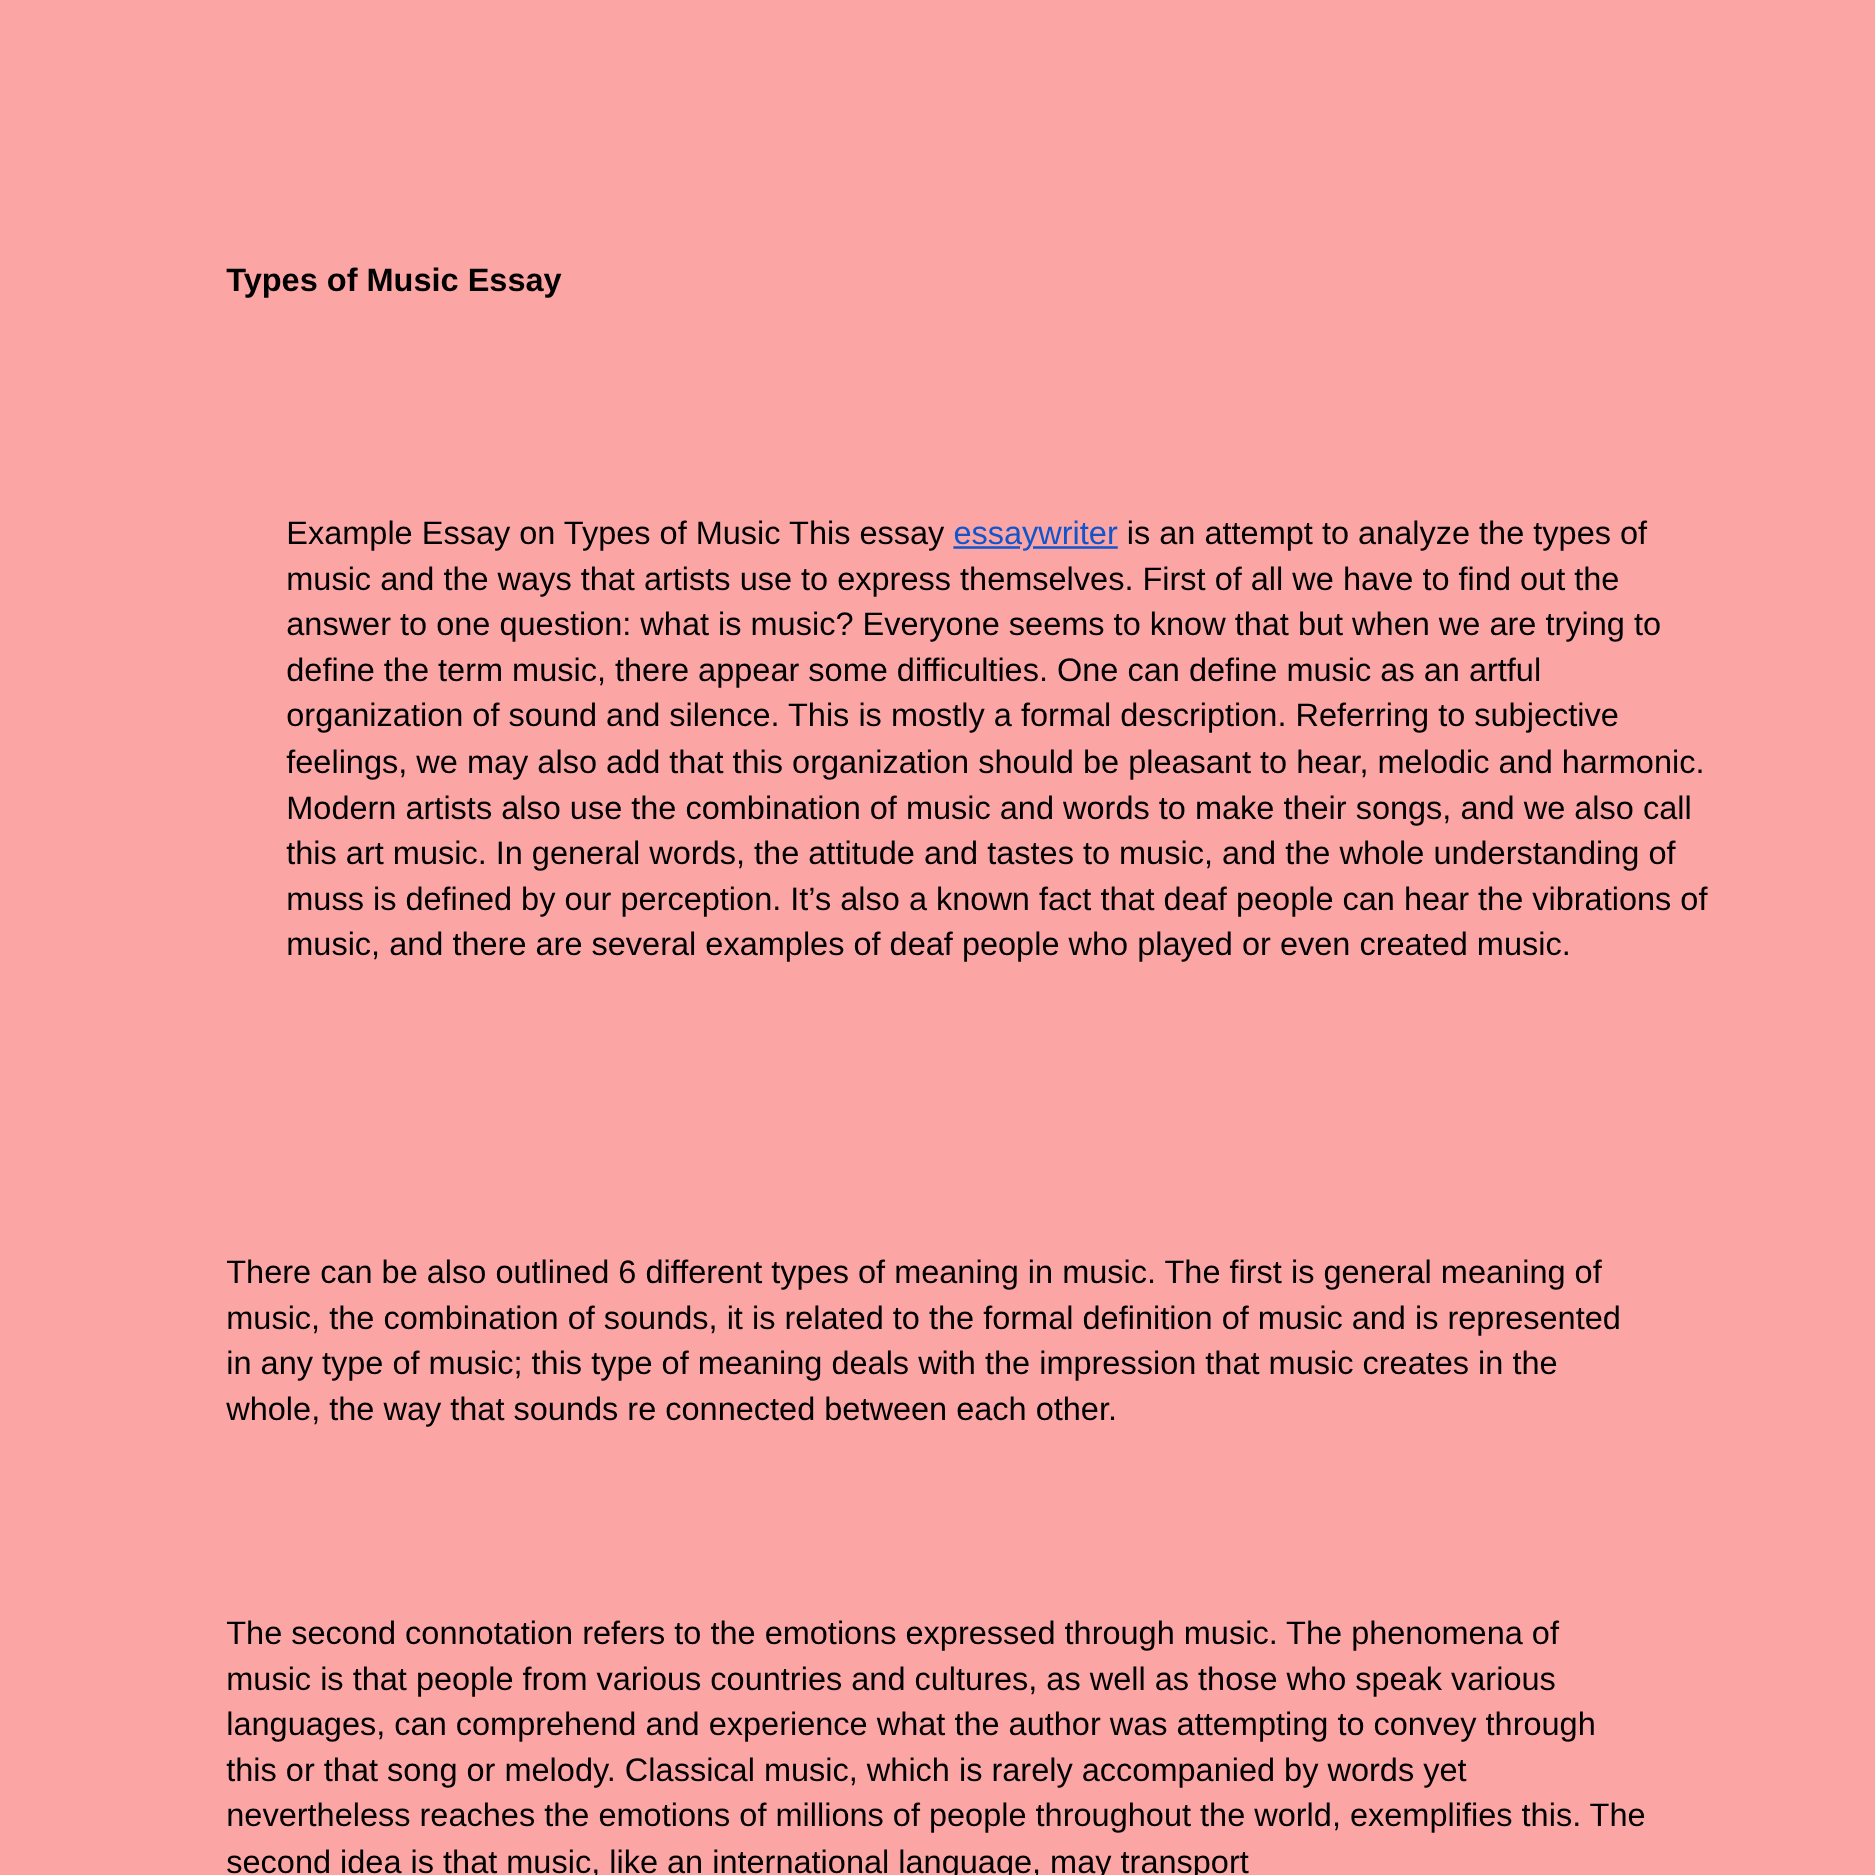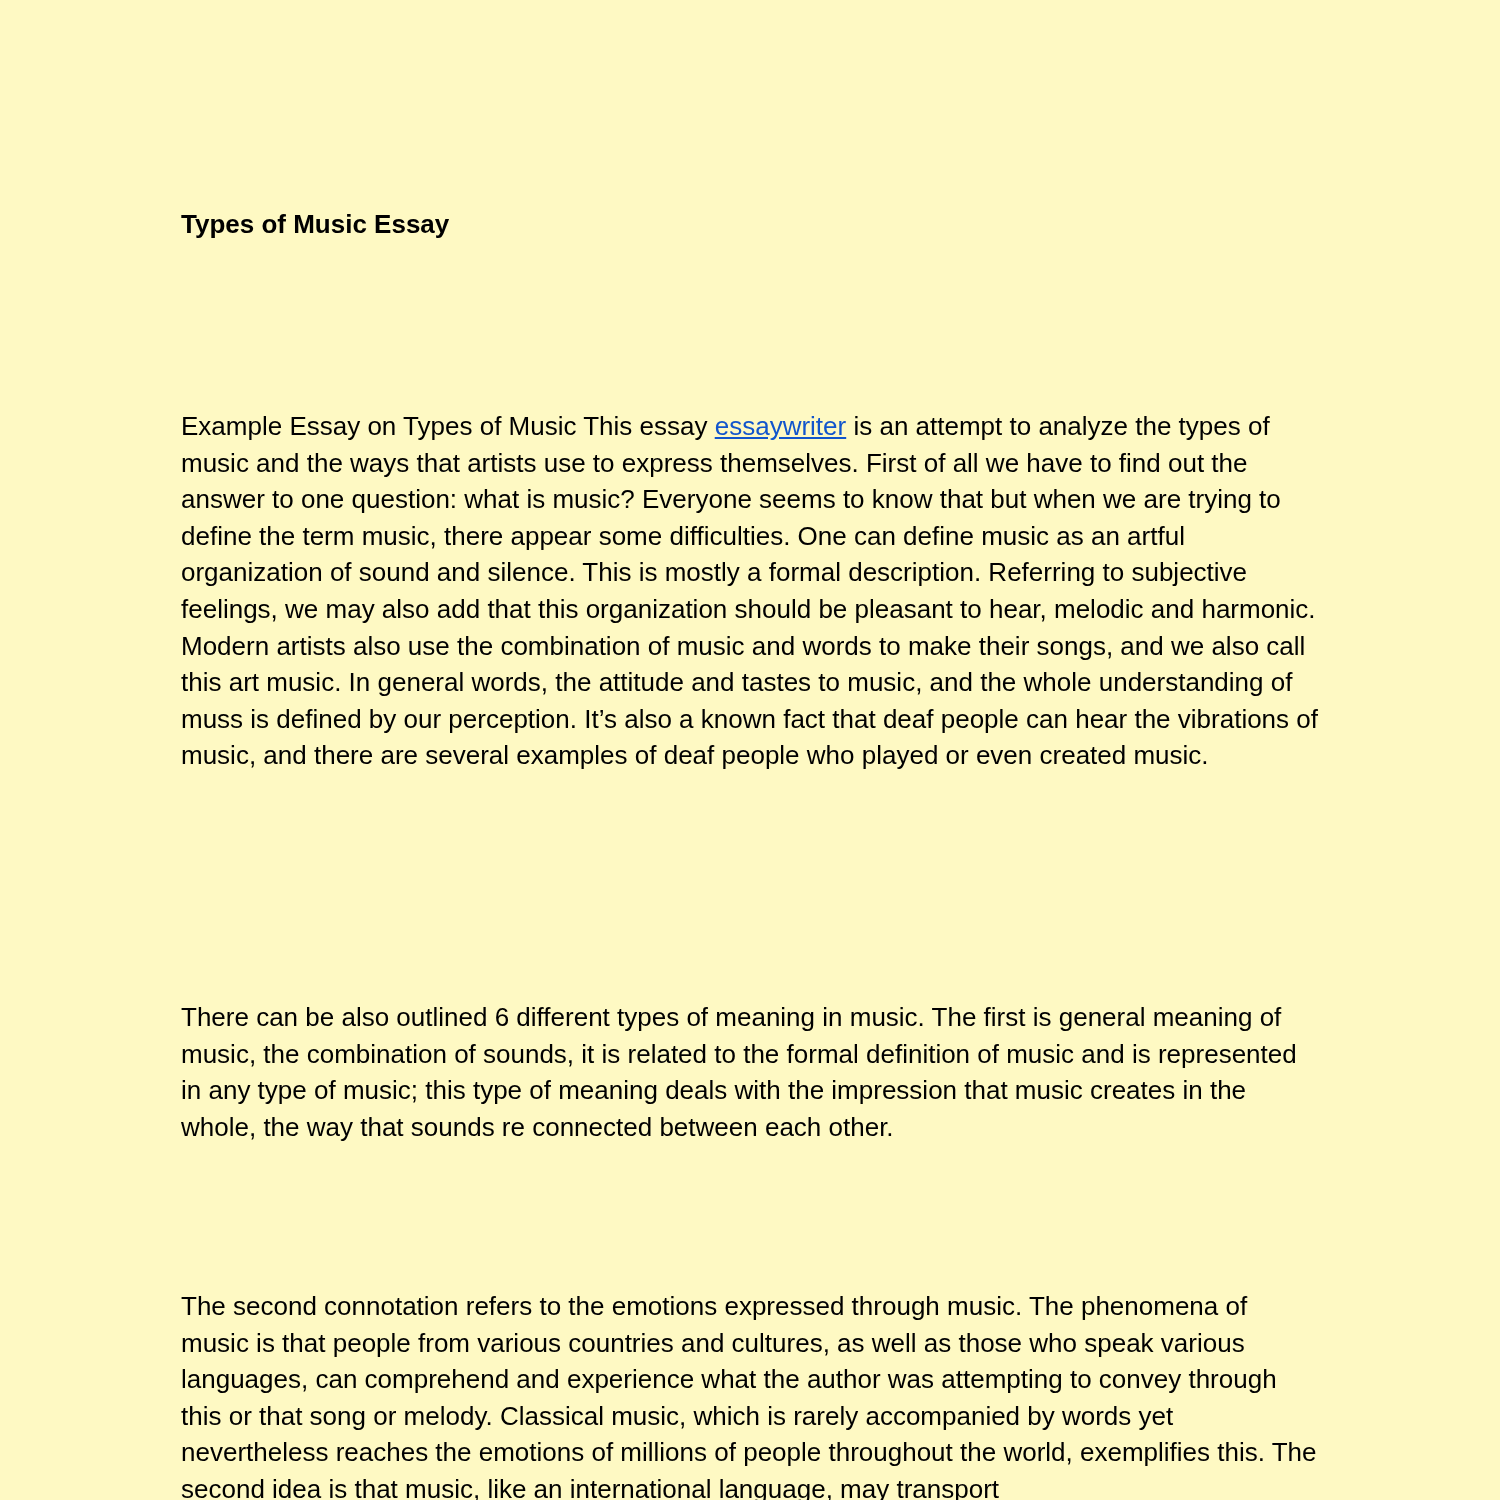--- a/index.html
+++ b/index.html
@@ -4,21 +4,21 @@
 <style>
   html, body {
     margin: 0;
     padding: 0;
     background: #ffffff;
   }
   .page {
     position: relative;
     width: 1500px;
     height: 1500px;
-    background: #fef9c3;
+    background: #fca5a5;
     overflow: hidden;
     font-family: "Liberation Sans", "DejaVu Sans", sans-serif;
     color: #000000;
   }
   .doc-title {
     position: absolute;
     left: 181px;
     top: 206px;
     margin: 0;
     font-size: 26px;
@@ -29,21 +29,21 @@
   }
   .doc-paragraph {
     position: absolute;
     left: 181px;
     width: 1140px;
     font-size: 26px;
     line-height: 36.6px;
     color: #000000;
     text-align: left;
   }
-  .para-1 { top: 408px; }
+  .para-1 { top: 408px; margin-left: 48px; }
   .para-2 { top: 999px; }
   .para-3 { top: 1288px; }
   .doc-link {
     text-decoration: underline;
     cursor: pointer;
   }
 </style>
 </head>
 <body>
 

